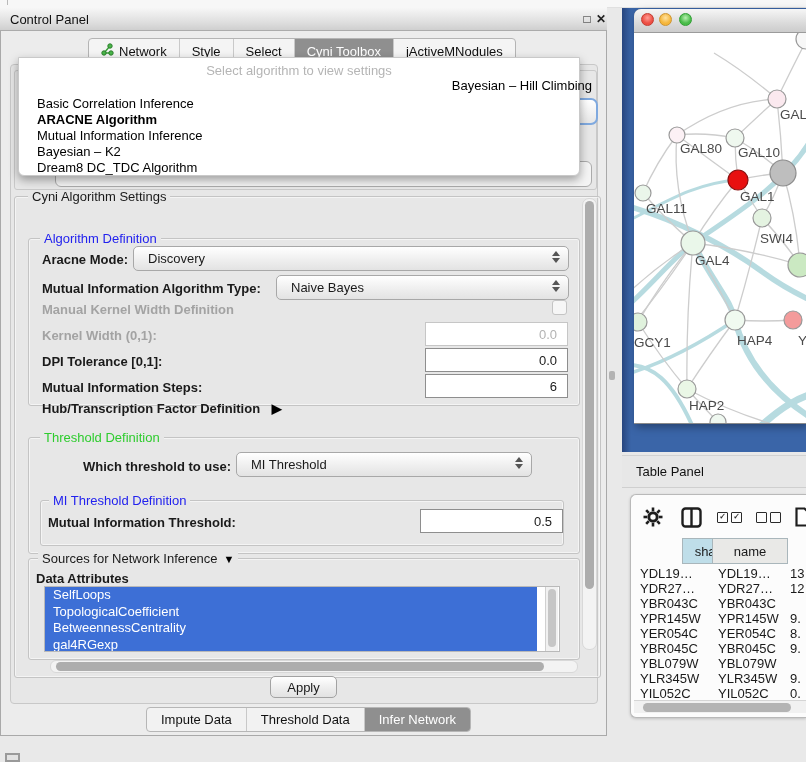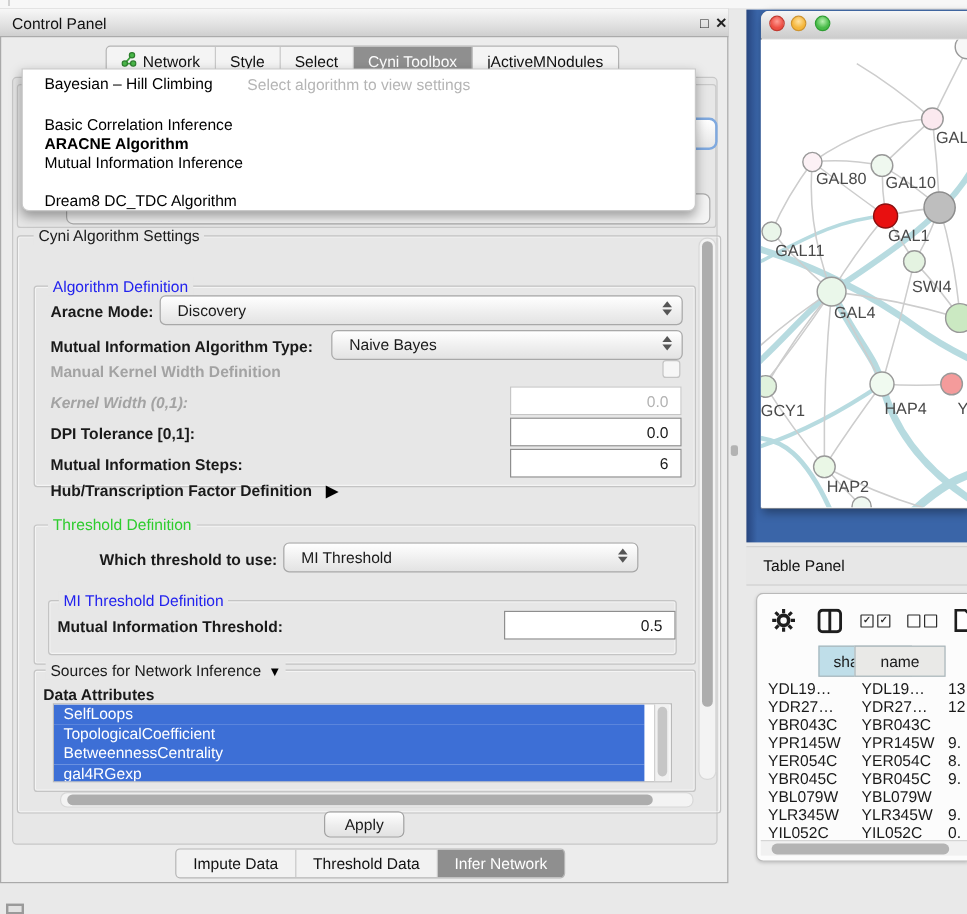--- a/index.html
+++ b/index.html
@@ -163,24 +163,25 @@
   </div>
 
   <div class="abs cp-content"></div>
 
   <div class="abs ghost-gbox"></div>
   <div class="abs ghost-combo-focus"></div>
   <div class="abs ghost-combo"></div>
 
   <div class="abs overlay">
     <div class="prompt">Select algorithm to view settings</div>
-    <div class="dd-item" style="top:4px;">Bayesian – Hill Climbing</div>
+    <div class="dd-item" style="top:20px;text-align:right;">Bayesian – Hill Climbing</div>
     <div class="dd-item" style="top:38px;">Basic Correlation Inference</div>
     <div class="dd-item boldsel" style="top:54px;">ARACNE Algorithm</div>
     <div class="dd-item" style="top:70px;">Mutual Information Inference</div>
+    <div class="dd-item" style="top:86px;">Bayesian – K2</div>
     <div class="dd-item" style="top:102px;">Dream8 DC_TDC Algorithm</div>
   </div>
 
   <div class="gbox" style="left:14px;top:196px;width:585px;height:480px;">
     <span class="gtitle" style="left:13px;">Cyni Algorithm Settings</span>
   </div>
 
   <div class="gbox" style="left:28px;top:238px;width:550px;height:166px;">
     <span class="gtitle t-blue" style="left:11px;">Algorithm Definition</span>
   </div>
@@ -195,21 +196,21 @@
   <div class="lbl" style="left:42px;top:281px;">Mutual Information Algorithm Type:</div>
   <div class="combo" style="left:276px;top:275px;width:293px;">
     <span class="val">Naive Bayes</span>
     <span class="stepper">
         <span class="tri-up"></span>
         <span class="tri-dn"></span>
       </span>
   </div>
   <div class="lbl lbl-dis" style="left:42px;top:302px;">Manual Kernel Width Definition</div>
   <div class="checkbox" style="left:552px;top:300px;"></div>
-  <div class="lbl lbl-dis" style="left:42px;top:328px;font-style:italic;">Kernel Width (0,1):</div>
+  <div class="lbl lbl-dis" style="left:42px;top:328px;">Kernel Width (0,1):</div>
   <div class="field disabled" style="left:425px;top:322px;width:143px;">
     <span>0.0</span>
   </div>
   <div class="lbl" style="left:42px;top:354px;">DPI Tolerance [0,1]:</div>
   <div class="field" style="left:425px;top:348px;width:143px;">
     <span>0.0</span>
   </div>
   <div class="lbl" style="left:42px;top:380px;">Mutual Information Steps:</div>
   <div class="field" style="left:425px;top:374px;width:143px;">
     <span>6</span>

